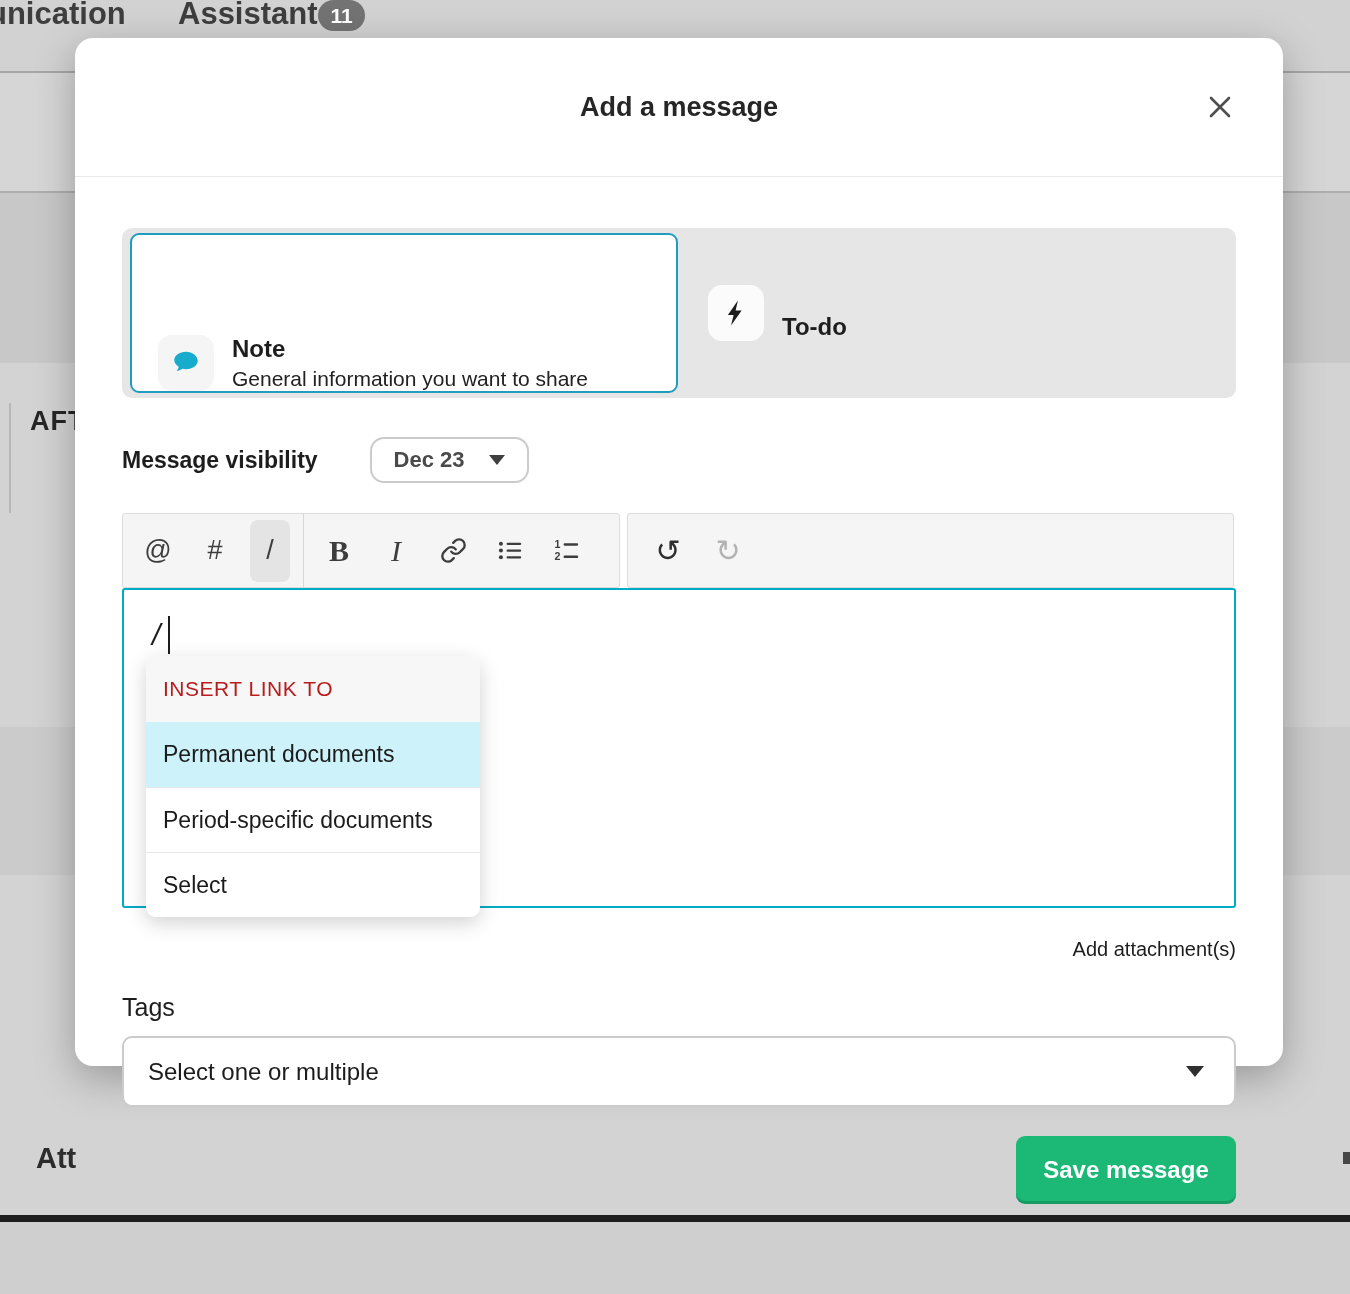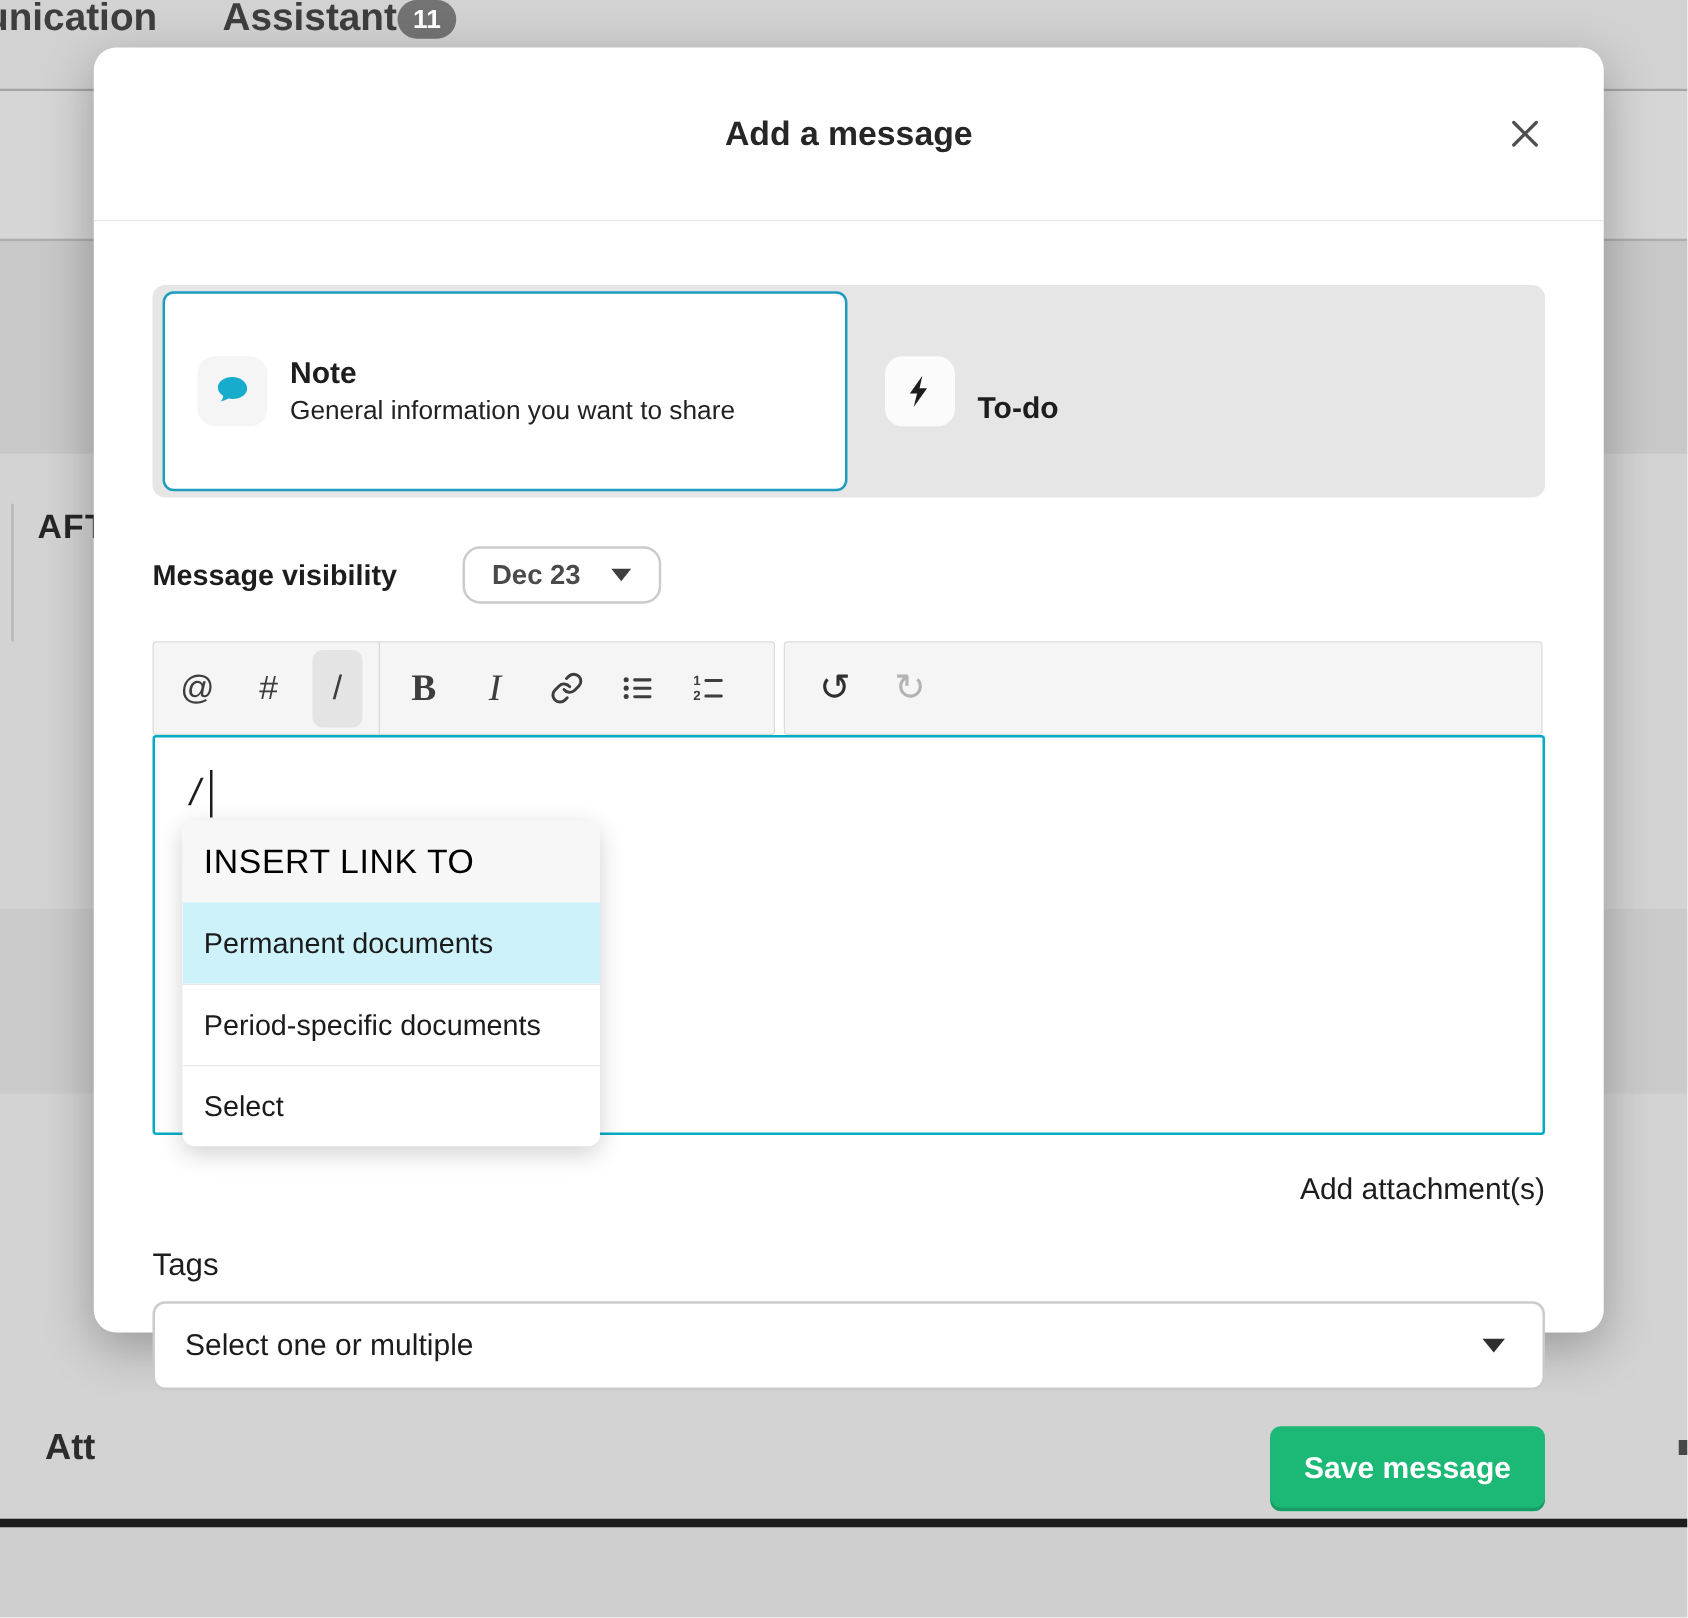--- a/index.html
+++ b/index.html
@@ -35,21 +35,21 @@
   .modal-header { position:relative; height:139px; display:flex; align-items:center; justify-content:center;
     border-bottom:1px solid #e9e9e9; margin:0 -47px; }
   .modal-title { font-size:27px; font-weight:700; color:#262626; }
   .close-btn { position:absolute; right:48px; top:54px; width:30px; height:30px; cursor:pointer;
     display:flex; align-items:center; justify-content:center; }
 
   
   .type-cards { margin-top:51px; height:170px; background:#e6e6e6; border-radius:10px;
     display:flex; align-items:center; padding:5px 8px; }
   .card-note { width:548px; height:160px; background:#fff; border:2px solid #1f9dbf; border-radius:9px;
-    display:flex; align-items:center; padding-left:26px; }
+    display:flex; align-items:flex-end; padding-left:26px; }
   .card-todo { display:flex; align-items:flex-end; margin-left:30px; }
   .type-icon-sq { width:56px; height:56px; border-radius:14px; display:flex; align-items:center; justify-content:center; flex:0 0 auto; }
   .note-icon-sq { background:#f5f5f5; }
   .todo-icon-sq { background:#fbfbfb; }
   .type-text { margin-left:18px; display:flex; flex-direction:column; gap:4px; }
   .type-title { font-size:24px; font-weight:700; color:#1d1d1d; }
   .type-desc { font-size:21px; color:#222; }
 
   
   .visibility-row { margin-top:39px; height:46px; display:flex; align-items:center; }
@@ -78,28 +78,28 @@
 
   
   .editor { position:relative; height:320px; background:#fff; border:2px solid #00abc6; border-radius:3px; }
   .editor-text { position:absolute; left:28px; top:28px; font-size:30px; color:#1c1c1c; font-style:italic; }
   .editor-caret { position:absolute; left:44px; top:26px; width:2px; height:38px; background:#1c1c1c; }
 
   
   .slash-menu { position:absolute; left:22px; top:66px; width:334px; background:#fff; border-radius:10px;
     box-shadow:0 6px 20px rgba(0,0,0,.18); overflow:hidden; z-index:3; }
   .slash-header { height:66px; background:#f7f7f7; display:flex; align-items:center; padding-left:17px;
-    font-size:27px; color:#000000; letter-spacing:.5px; }
+    font-size:21px; color:#b91c1c; letter-spacing:.5px; }
   .slash-option { height:65px; display:flex; align-items:center; padding-left:17px;
     font-size:23px; color:#1b1b1b; border-top:1px solid #e8e8e8; background:#fff; cursor:pointer; }
   .slash-option.highlighted { background:#cdf2f9; border-top:none; }
 
   
   .attach-row { margin-top:30px; display:flex; justify-content:flex-end; }
-  .attach-link { font-size:24px; color:#1d1d1d; cursor:pointer; }
+  .attach-link { font-size:20px; color:#1d1d1d; cursor:pointer; }
   .tags-label { margin-top:32px; font-size:25px; color:#1d1d1d; }
   .tags-select { margin-top:14px; height:71px; border:2px solid #cbcbcb; border-radius:10px; background:#fff;
     display:flex; align-items:center; justify-content:space-between; padding:0 30px 0 24px; cursor:pointer; }
   .tags-placeholder { font-size:24px; color:#1c1c1c; }
   .tags-caret { width:0; height:0; border-left:9px solid transparent; border-right:9px solid transparent;
     border-top:11px solid #2f2f2f; }
   .save-row { margin-top:29px; display:flex; justify-content:flex-end; }
   .save-btn { width:220px; height:68px; background:#1cb876; border:none; border-radius:9px;
     box-shadow:inset 0 -3px 0 rgba(0,0,0,.15); color:#fff; font-size:24px; font-weight:700;
     font-family:inherit; cursor:pointer; }

